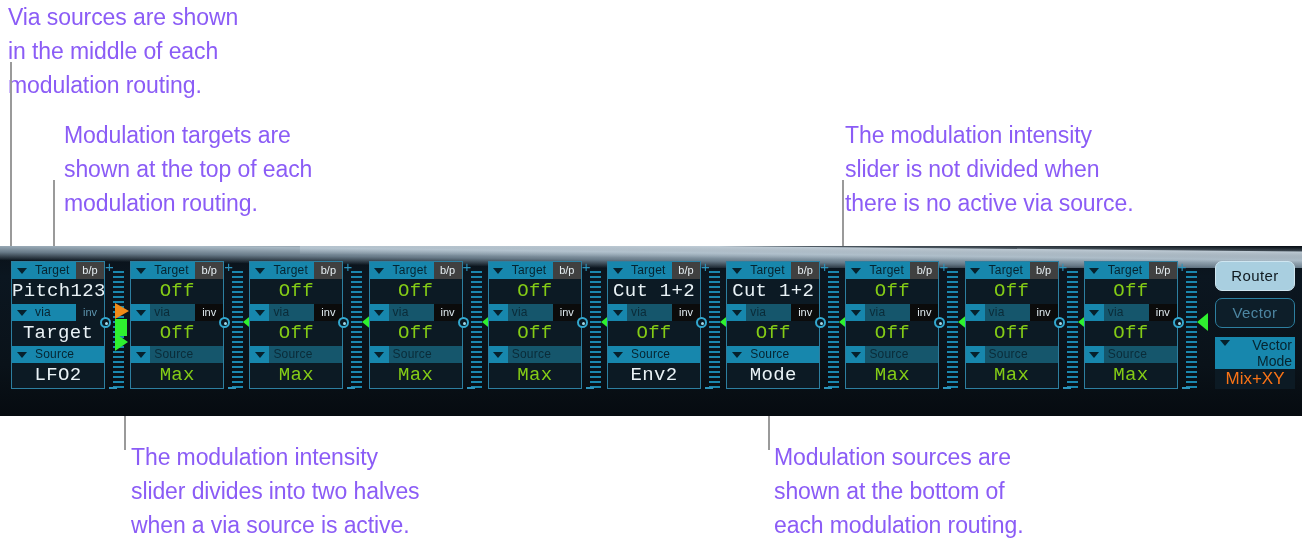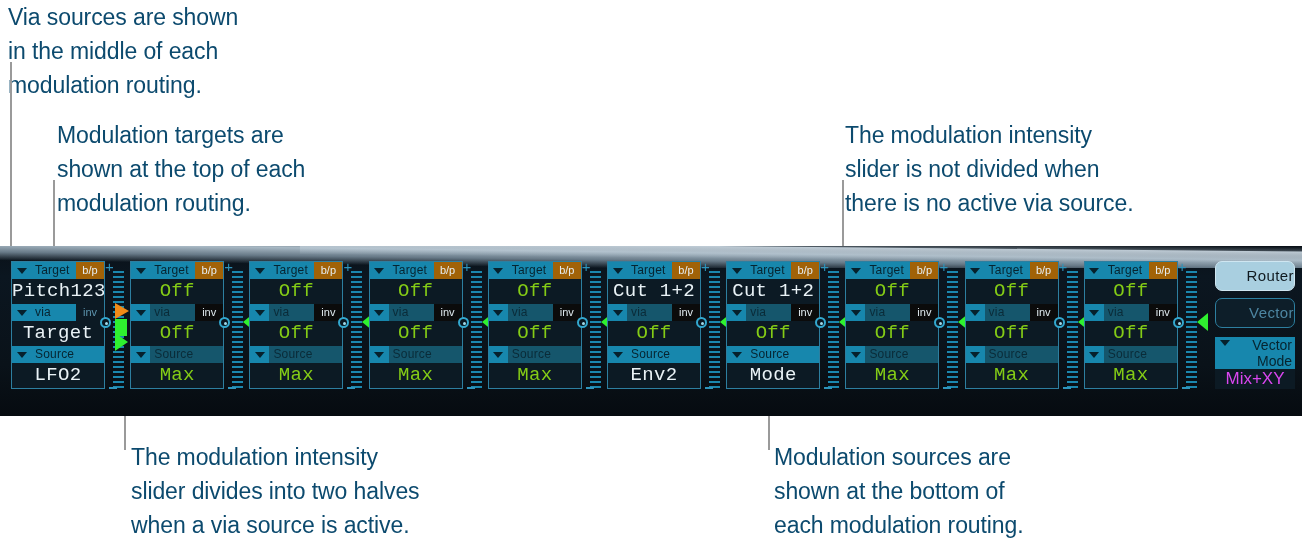--- a/index.html
+++ b/index.html
@@ -9,28 +9,28 @@
     background:#ffffff;
     font-family:"Liberation Sans",sans-serif;
     overflow:hidden;
     position:relative;
     -webkit-font-smoothing:antialiased;
   }
 
   
   .annot{
     position:absolute;
-    color:#0c4a6e;
+    color:#8b5cf6;
     font-size:23px;
     line-height:34px;
     white-space:pre-line;
     letter-spacing:-0.1px;
   }
   #annot-via{ left:8px;  top:0px;  width:330px;}
-  #annot-target{ left:57px; top:118px; width:360px;}
+  #annot-target{ left:64px; top:118px; width:360px;}
   #annot-nodivide{ left:845px; top:118px; width:400px;}
   #annot-divide{ left:131px; top:440px; width:400px;}
   #annot-source{ left:774px; top:440px; width:360px;}
 
   .leader{
     position:absolute;
     width:2px;
     background:#9a9a9a;
   }
 
@@ -125,21 +125,21 @@
     flex:0 0 auto;
     min-width:24px;
     text-align:center;
     font-size:11px;
     line-height:17px;
     padding:0 2px;
     color:#dfe9ee;
     background:#0b0b0b;
     font-family:"Liberation Sans",sans-serif;
   }
-  .badge.bp{ background:#a16207; color:#e6eef2; }
+  .badge.bp{ background:#404040; color:#e6eef2; }
   .badge.plain{ background:transparent; color:#5d94ad; }
 
   
   .val{
     height:25px;
     line-height:25px;
     text-align:center;
     font-size:19px;
     color:#e9f2f6;
     background:#0c1a24;
@@ -235,21 +235,21 @@
     left:1215px; top:15px;
     width:80px; height:140px;
   }
   .rbtn{
     position:absolute;
     left:0; width:80px; height:30px;
     border-radius:7px;
     box-sizing:border-box;
     font-size:15px;
     line-height:28px;
-    text-align:right;
+    text-align:center;
     letter-spacing:0.4px;
   }
   .rbtn.on{
     top:0;
     background:#a9cfe0;
     border:1px solid #cfe6f1;
     color:#101a20;
   }
   .rbtn.off{
     top:37px;
@@ -287,21 +287,21 @@
     line-height:16px;
     text-align:right;
     padding-right:3px;
     box-sizing:border-box;
   }
   .vmode-val{
     height:20px;
     line-height:20px;
     text-align:center;
     font-size:17px;
-    color:#d946ef;
+    color:#f97316;
     background:#0c1a24;
   }
 </style>
 </head>
 <body>
 
 <div class="annot" id="annot-via">Via sources are shown
 in the middle of each
 modulation routing.</div>
 <div class="annot" id="annot-target">Modulation targets are

